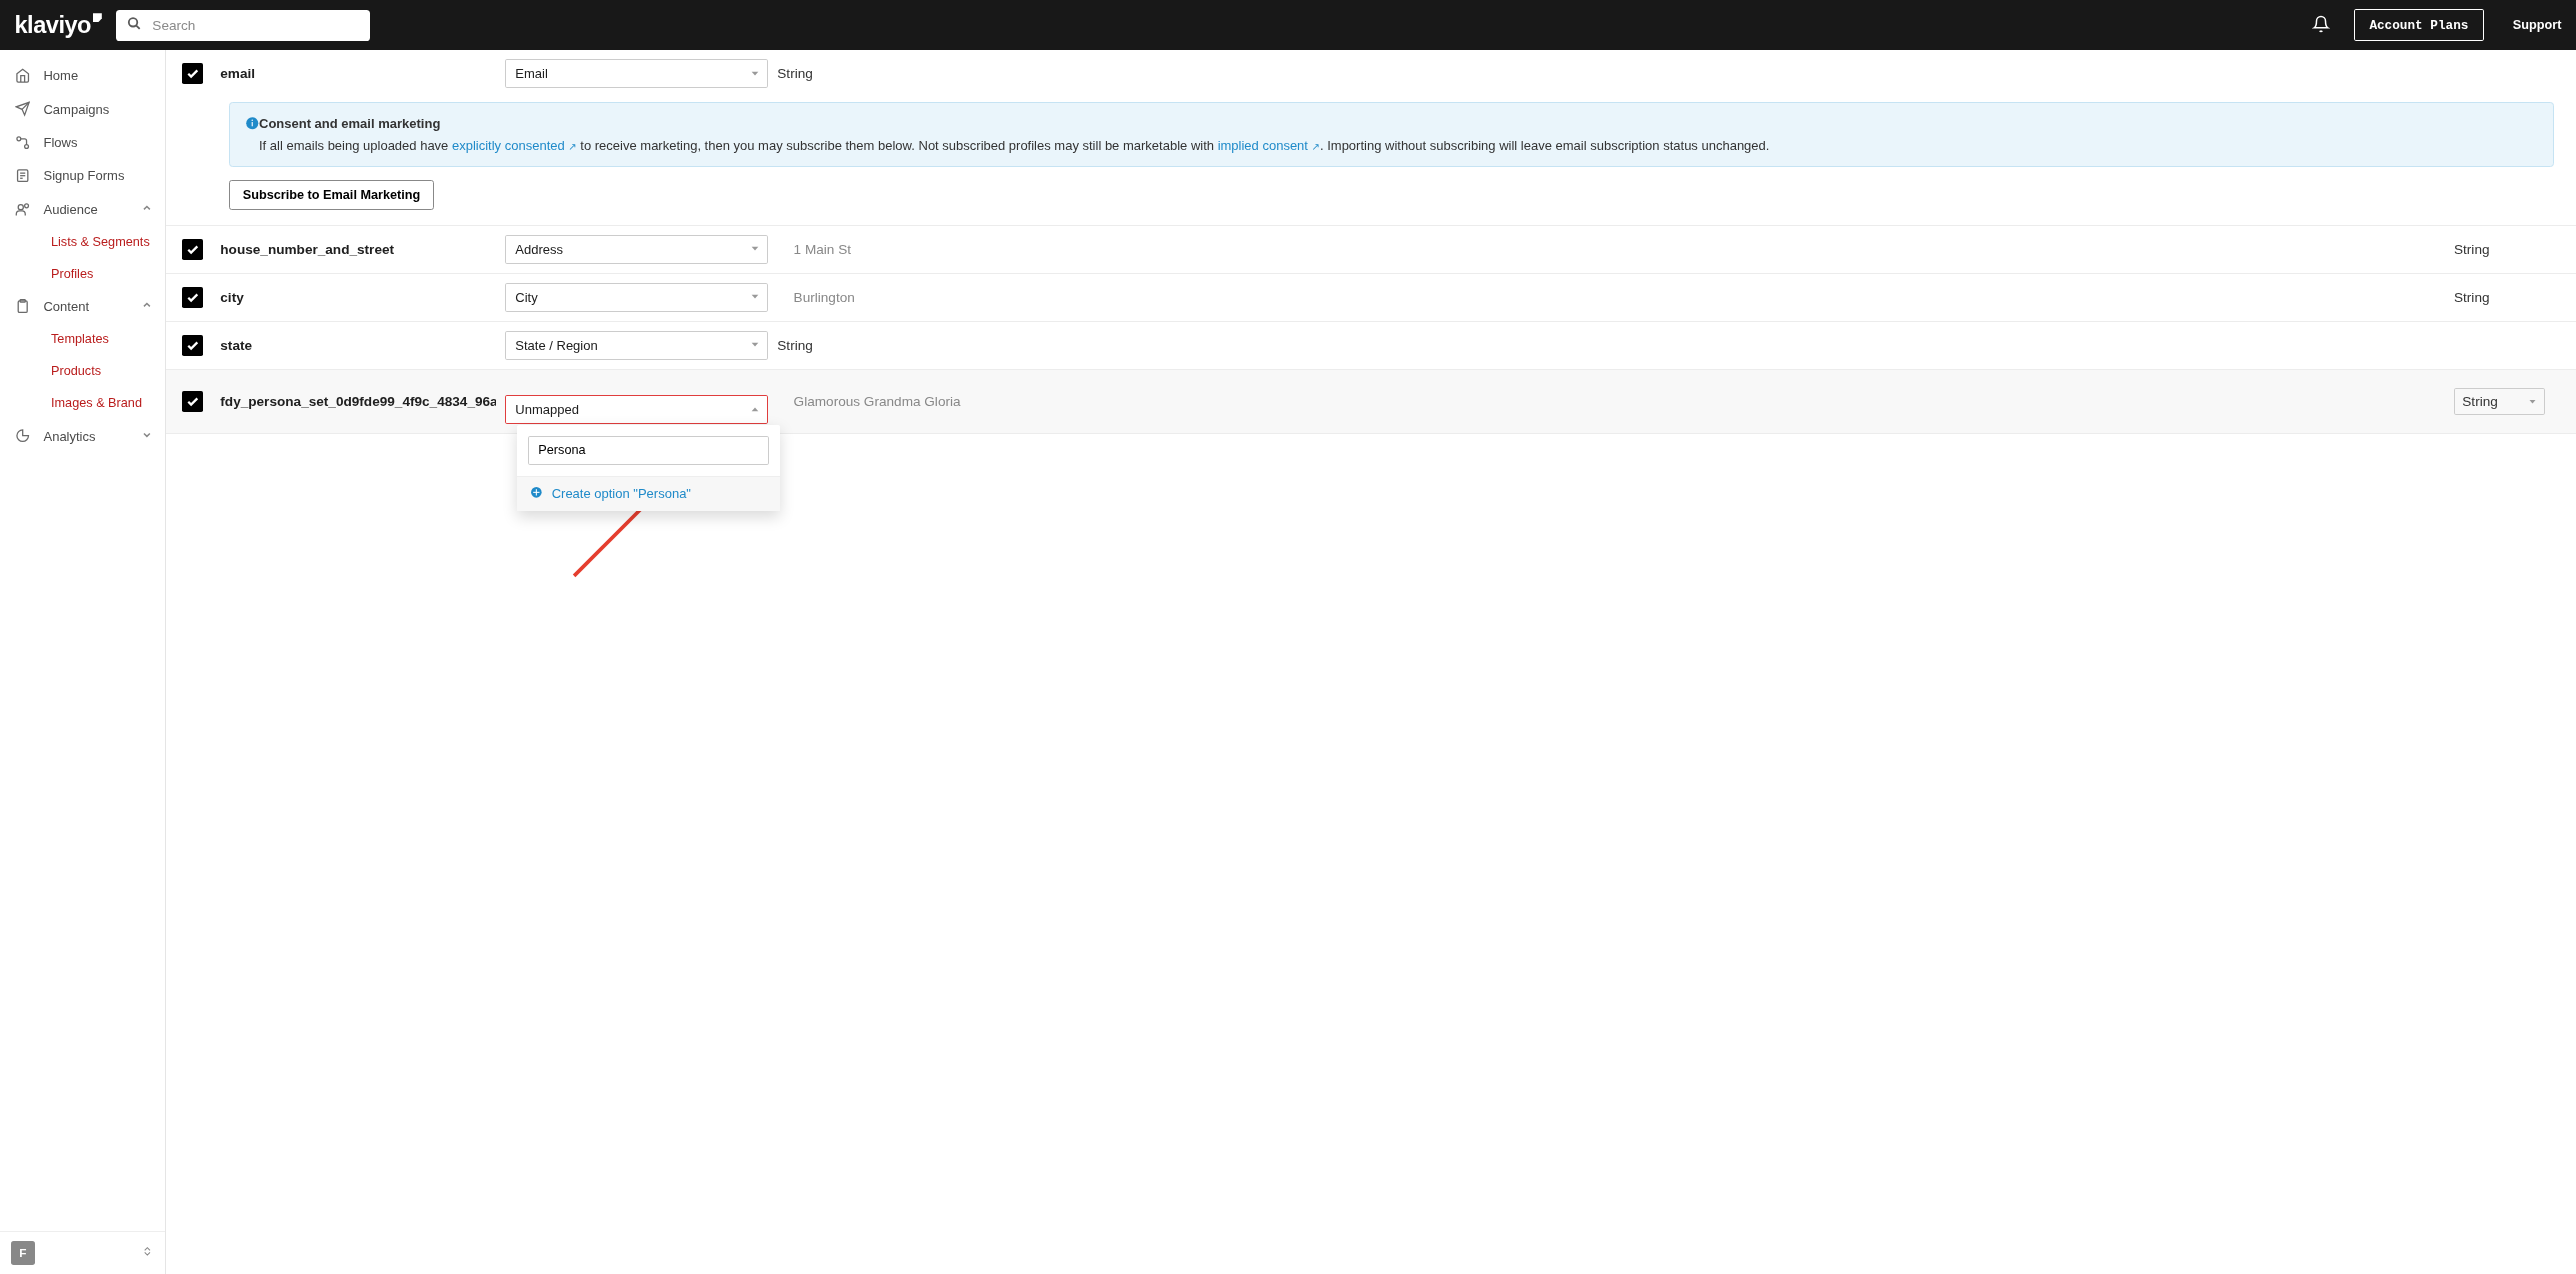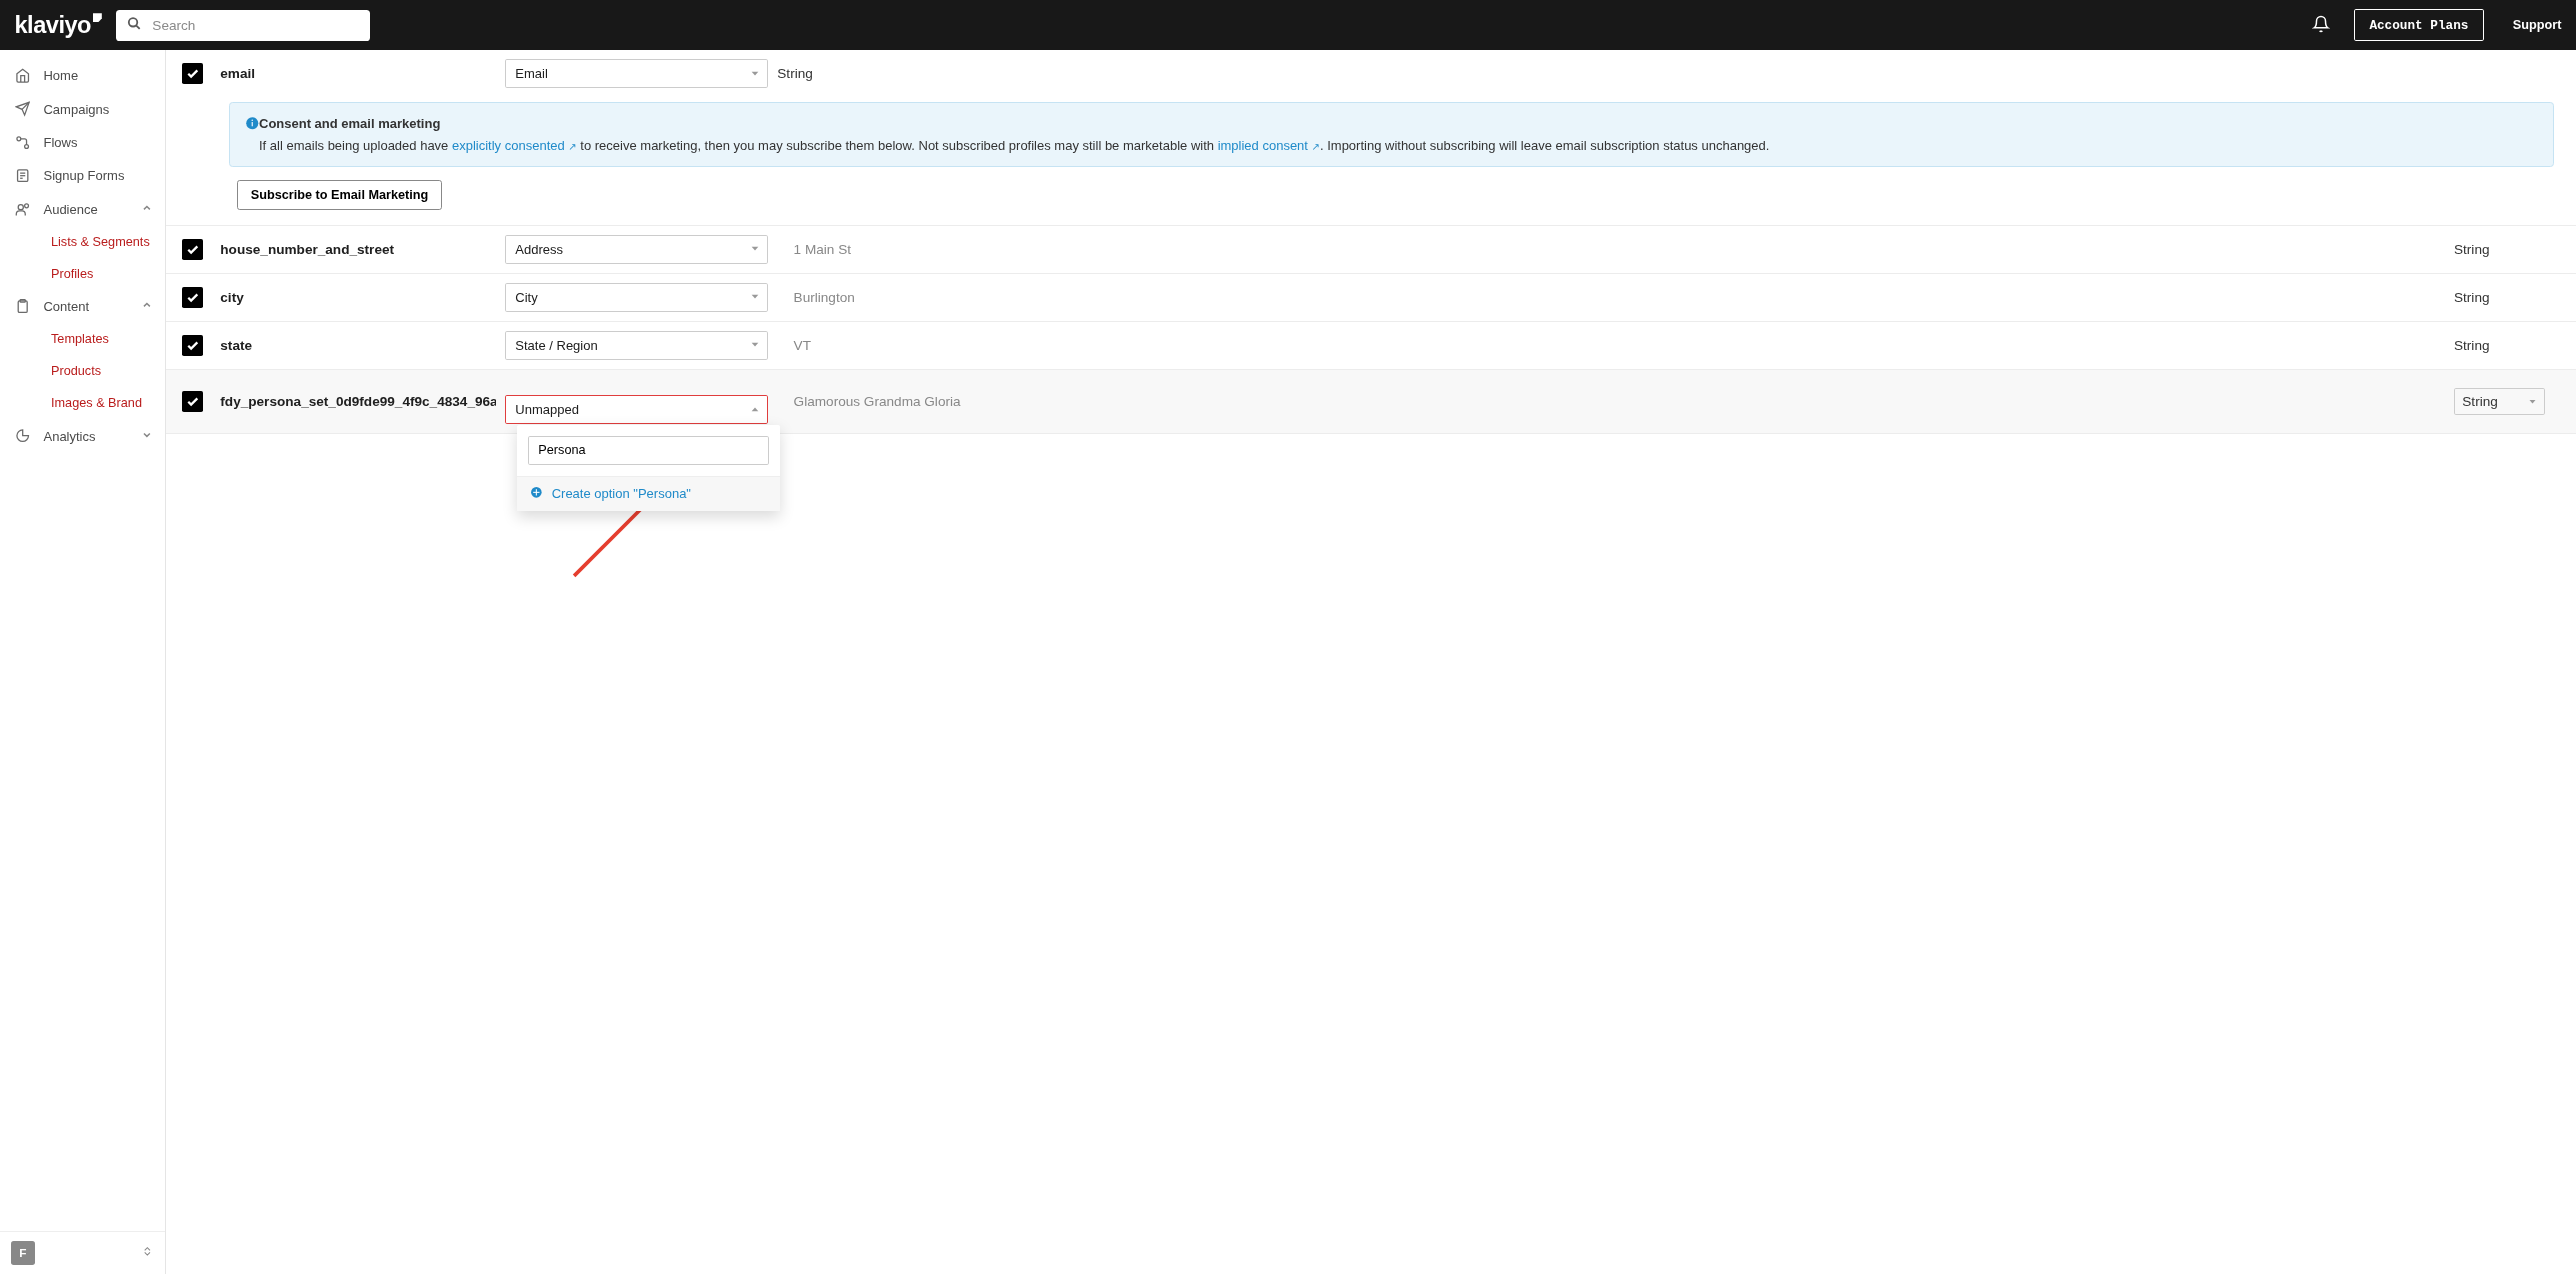--- a/index.html
+++ b/index.html
@@ -54,21 +54,21 @@
   .type-select { border: 0.9px solid #ccc; border-radius: 1.8px; height: 27px; padding: 0 7.3px; width: 91px; display: flex; align-items: center; justify-content: space-between; }
   
   
   .consent-wrap { padding: 5.4px 22px 14.5px 63px; border-bottom: 0.9px solid #ececec; }
   .info-box { background: #eaf5fb; border: 0.9px solid #c6e3f3; border-radius: 3.6px; padding: 11px 14.5px; display: flex; }
   .info-ico { color: #1f8ac9; flex-shrink: 0; margin-top: 1.8px; }
   .info-body { font-size: 13px; line-height: 1.5; color: #333; }
   .info-title { font-weight: 600; margin-bottom: 1.8px; }
   .info-body a { color: #1f8ac9; text-decoration: none; }
   .ext-ico { font-size: 10px; }
-  .sub-btn { margin-top: 12.7px; border: 0.9px solid #888; background: #fff; padding: 7.3px 12.7px; border-radius: 2.7px; font-weight: 700; font-size: 12.7px; cursor: pointer; margin-left: 8px; }
+  .sub-btn { margin-top: 12.7px; border: 0.9px solid #888; background: #fff; padding: 7.3px 12.7px; border-radius: 2.7px; font-weight: 700; font-size: 12.7px; cursor: pointer; }
   
   
   .dd-panel { position: absolute; background: #fff; width: 263px; box-shadow: 0 5.4px 14.5px rgba(0,0,0,0.15); border-radius: 1.8px; padding: 11px 0 0 0; z-index: 20; }
   .dd-search { margin: 0 11px 11px 11px; border: 0.9px solid #ccc; border-radius: 1.8px; height: 29px; padding: 0 9px; font-size: 12.7px; width: calc(100% - 22px); }
   .dd-create { border-top: 0.9px solid #eee; background: #f7f7f7; padding: 9px 12.7px; display: flex; align-items: center; gap: 9px; color: #1f8ac9; font-size: 13px; cursor: pointer; }
   .dd-create .plus { color: #1f8ac9; }
   
   
   .arrow-svg { position: absolute; pointer-events: none; }
 </style>
@@ -284,21 +284,20 @@
         </div>
       <div class="col-header">state</div>
       <div class="col-dropdown">
           <div class="select-field">
             <span>State / Region</span>
             <span class="caret"><svg width="10" height="10" viewBox="0 0 24 24" fill="currentColor">
                 <polygon points="4 8 20 8 12 17"></polygon>
               </svg></span>
           </div>
         </div>
-      <div class="col-sample">VT</div>
       <div class="col-type">String</div>
     </div>
 
     <div class="row alt" style="position:relative;">
       <div class="check-cell">
           <div class="checkbox">
             <svg width="13.6" height="13.6" viewBox="0 0 24 24" fill="none" stroke="currentColor" stroke-width="4">
               <polyline points="20 6 9 17 4 12"></polyline>
             </svg>
           </div>

